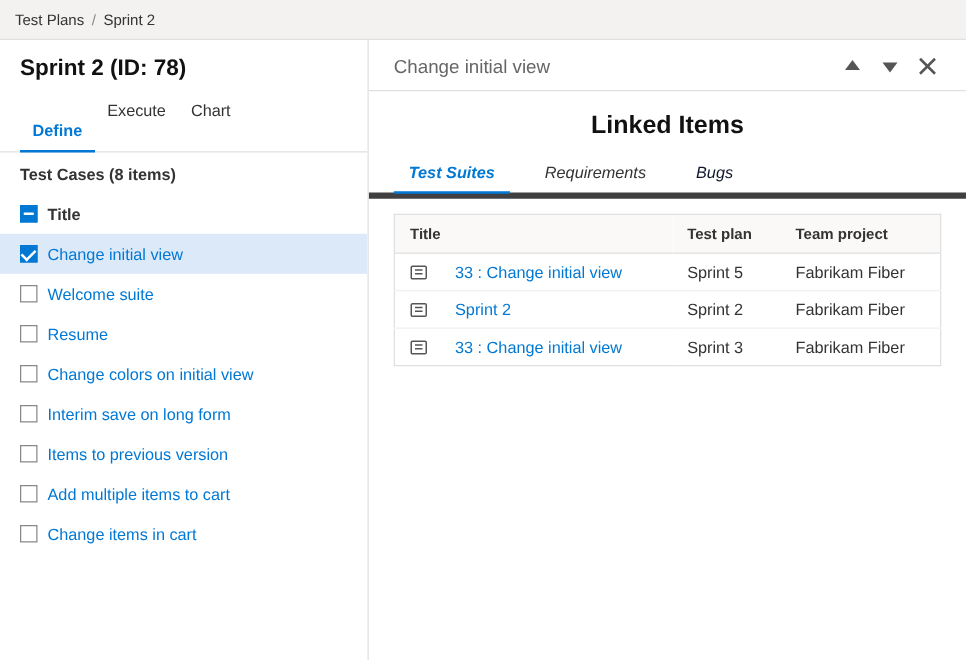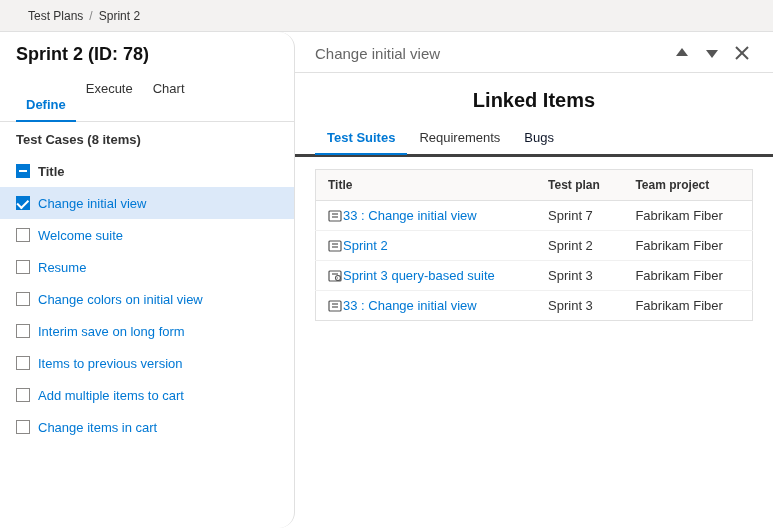--- a/index.html
+++ b/index.html
@@ -14,21 +14,21 @@
       display: flex;
       flex-direction: column;
     }
 
     
     .breadcrumb-bar {
       height: 32px;
       background: #f3f2f1;
       display: flex;
       align-items: center;
-      padding: 0 28px;
+      padding: 0 12px;
       border-bottom: 1px solid #e0e0e0;
       font-size: 12px;
       color: #333;
     }
     .breadcrumb-separator {
       margin: 0 6px;
       color: #888;
     }
 
     
@@ -39,21 +39,20 @@
     }
 
     
     .left-panel {
       width: 295px;
       border-right: 1px solid #e0e0e0;
       display: flex;
       flex-direction: column;
       background: #fff;
       overflow: hidden;
-      border-radius: 16px;
     }
 
     .sprint-title {
       padding: 12px 16px 8px;
       font-size: 18px;
       font-weight: 600;
       color: #111;
     }
 
     .tabs-bar {
@@ -190,22 +189,23 @@
       padding: 16px 20px 10px;
       font-size: 20px;
       font-weight: 600;
       color: #111;
       text-align: center;
     }
 
     .linked-tabs {
       display: flex;
       padding: 0 20px;
-      border-bottom: 3px solid #404040;
-      gap: 0;
+      border-bottom: 5px solid #404040;
+      gap: 16px;
+      font-style: italic;
     }
     .linked-tab {
       padding: 8px 12px;
       font-size: 13px;
       color: #333;
       cursor: pointer;
       border-bottom: 2px solid transparent;
       margin-bottom: -1px;
     }
     .linked-tab.active {
@@ -243,21 +243,21 @@
       border-bottom: 1px solid #f0f0f0;
     }
 
     .linked-table tr:last-child td {
       border-bottom: none;
     }
 
     .title-cell {
       display: flex;
       align-items: center;
-      gap: 1px;
+      gap: 22px;
       text-align: center;
     }
 
     .suite-icon {
       width: 14px;
       height: 14px;
       flex-shrink: 0;
     }
 
     .title-link {
@@ -374,21 +374,21 @@
             <td>
               <div class="title-cell">
                 <svg class="suite-icon" viewBox="0 0 14 14" fill="none">
                   <rect x="1" y="2" width="12" height="10" rx="1" stroke="#555" stroke-width="1.2" fill="none"></rect>
                   <line x1="4" y1="5" x2="10" y2="5" stroke="#555" stroke-width="1.2"></line>
                   <line x1="4" y1="8" x2="10" y2="8" stroke="#555" stroke-width="1.2"></line>
                 </svg>
                 <a class="title-link">33 : Change initial view</a>
               </div>
             </td>
-            <td>Sprint 7</td>
+            <td>Sprint 5</td>
             <td>Fabrikam Fiber</td>
           </tr>
           <tr>
             <td>
               <div class="title-cell">
                 <svg class="suite-icon" viewBox="0 0 14 14" fill="none">
                   <rect x="1" y="2" width="12" height="10" rx="1" stroke="#555" stroke-width="1.2" fill="none"></rect>
                   <line x1="4" y1="5" x2="10" y2="5" stroke="#555" stroke-width="1.2"></line>
                   <line x1="4" y1="8" x2="10" y2="8" stroke="#555" stroke-width="1.2"></line>
                 </svg>
@@ -397,35 +397,20 @@
             </td>
             <td>Sprint 2</td>
             <td>Fabrikam Fiber</td>
           </tr>
           <tr>
             <td>
               <div class="title-cell">
                 <svg class="suite-icon" viewBox="0 0 14 14" fill="none">
                   <rect x="1" y="2" width="12" height="10" rx="1" stroke="#555" stroke-width="1.2" fill="none"></rect>
                   <line x1="4" y1="5" x2="10" y2="5" stroke="#555" stroke-width="1.2"></line>
-                  <circle cx="10" cy="9" r="2.5" fill="#fff" stroke="#555" stroke-width="1.2"></circle>
-                  <line x1="9" y1="9" x2="10" y2="9" stroke="#555" stroke-width="1.2"></line>
-                </svg>
-                <a class="title-link">Sprint 3 query-based suite</a>
-              </div>
-            </td>
-            <td>Sprint 3</td>
-            <td>Fabrikam Fiber</td>
-          </tr>
-          <tr>
-            <td>
-              <div class="title-cell">
-                <svg class="suite-icon" viewBox="0 0 14 14" fill="none">
-                  <rect x="1" y="2" width="12" height="10" rx="1" stroke="#555" stroke-width="1.2" fill="none"></rect>
-                  <line x1="4" y1="5" x2="10" y2="5" stroke="#555" stroke-width="1.2"></line>
                   <line x1="4" y1="8" x2="10" y2="8" stroke="#555" stroke-width="1.2"></line>
                 </svg>
                 <a class="title-link">33 : Change initial view</a>
               </div>
             </td>
             <td>Sprint 3</td>
             <td>Fabrikam Fiber</td>
           </tr>
         </tbody>
       </table>

